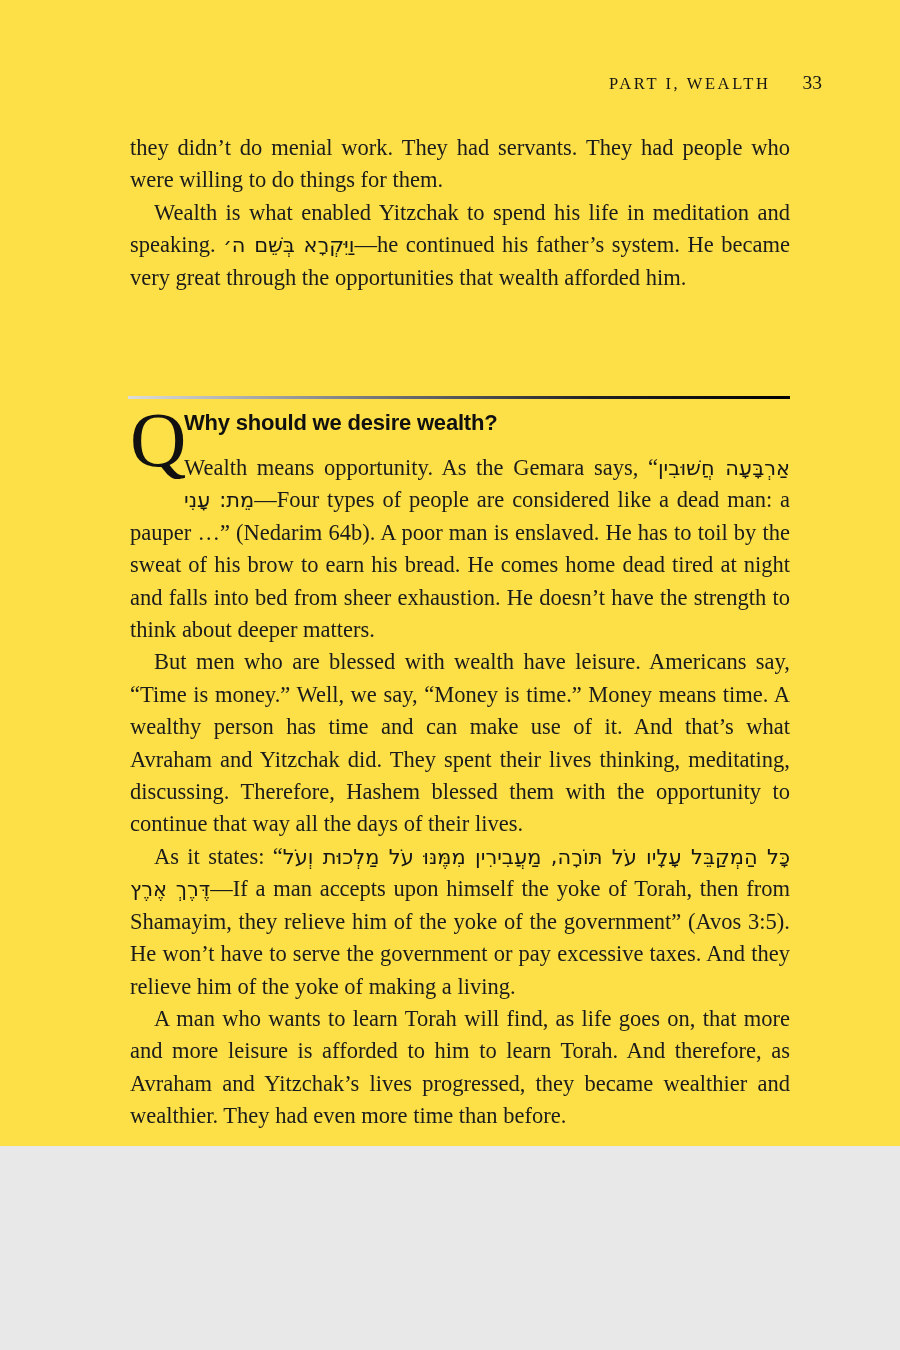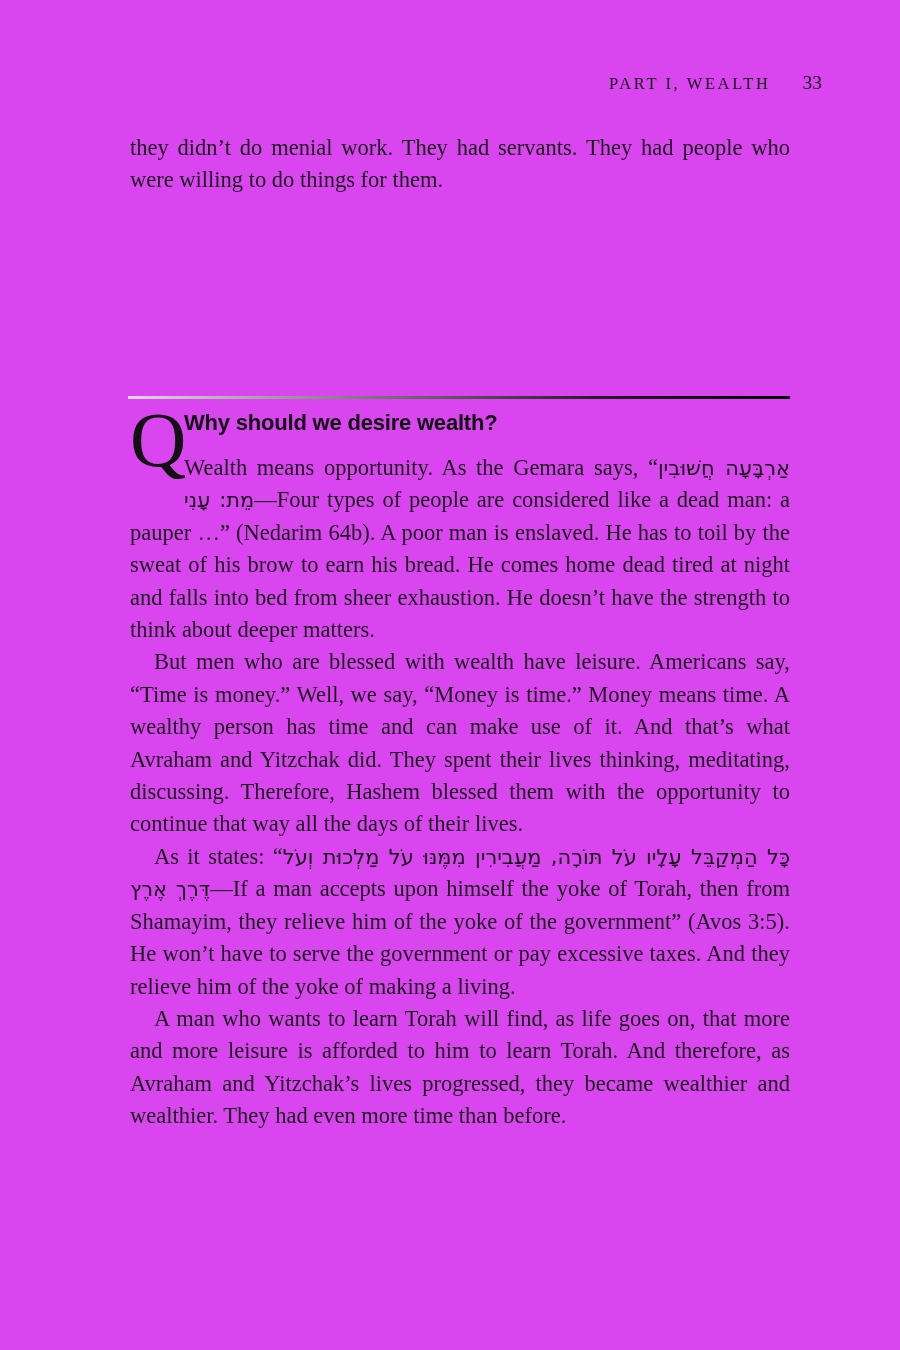--- a/index.html
+++ b/index.html
@@ -1,20 +1,20 @@
 <!DOCTYPE html>
 <html><head>
 <meta charset="utf-8">
 <style>
   html,body{margin:0;padding:0;background:#e8e8e8;}
   .page{
     position:relative;
-    width:900px;height:1350px;
+    width:900px;height:1146px;
     margin:0 auto;
-    background:#d946ef;
+    background:#fde047;
     color:#1b1b1b;
     font-family:"Liberation Serif","DejaVu Serif",serif;
     overflow:hidden;
   }
   .running-head{
     position:absolute;
     top:72px;left:130px;width:692px;
     display:flex;justify-content:flex-end;align-items:baseline;
   }
   .rh-title{
@@ -84,20 +84,21 @@
 
 <div class="page">
 
   <div class="running-head">
     <span class="rh-title">PART I, WEALTH</span>
     <span class="folio">33</span>
   </div>
 
   <div class="textblock" style="top:132px;">
     <p><span class="seg-plain">they didn’t do menial work. They had servants. They had people who were willing to do things for them.</span></p>
+    <p class="indent"><span class="seg-plain">Wealth is what enabled Yitzchak to spend his life in meditation and speaking. </span><span class="seg-hebrew">וַיִּקְרָא בְּשֵׁם ה׳</span><span class="seg-plain">—he continued his father’s system. He became very great through the opportunities that wealth afforded him.</span></p>
   </div>
 
 
   <div class="section-rule"></div>
 
   <div class="textblock qa">
     <span class="dropcap">Q</span>
     <p class="question">Why should we desire wealth?</p>
     <p><span class="seg-plain">Wealth means </span><span class="seg-italic">opportunity</span><span class="seg-plain">. As the Gemara says, “</span><span class="seg-hebrew">אַרְבָּעָה חֲשׁוּבִין מֵת: עָנִי</span><span class="seg-plain">—Four types of people are considered like a dead man: a pauper …” (</span><span class="seg-italic">Nedarim</span><span class="seg-plain"> 64b). A poor man is enslaved. He has to toil by the sweat of his brow to earn his bread. He comes home dead tired at night and falls into bed from sheer exhaustion. He doesn’t have the strength to think about deeper matters.</span></p>
     <p class="indent"><span class="seg-plain">But men who are blessed with wealth have leisure. Americans say, “Time is money.” Well, we say, “Money is time.” Money means time. A wealthy person has time and can make use of it. And that’s what Avraham and Yitzchak did. They spent their lives thinking, meditating, discussing. Therefore, Hashem blessed them with the opportunity to continue that way all the days of their lives.</span></p>

